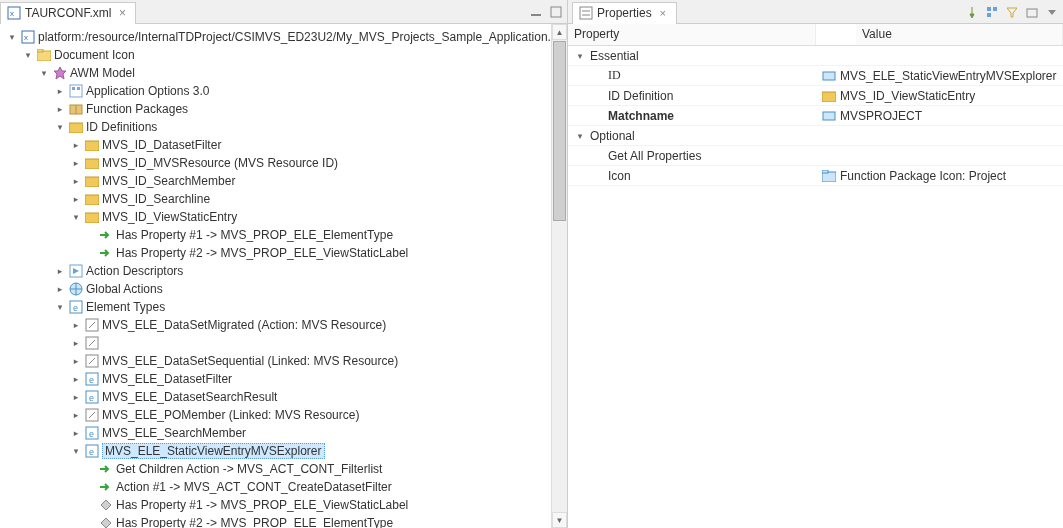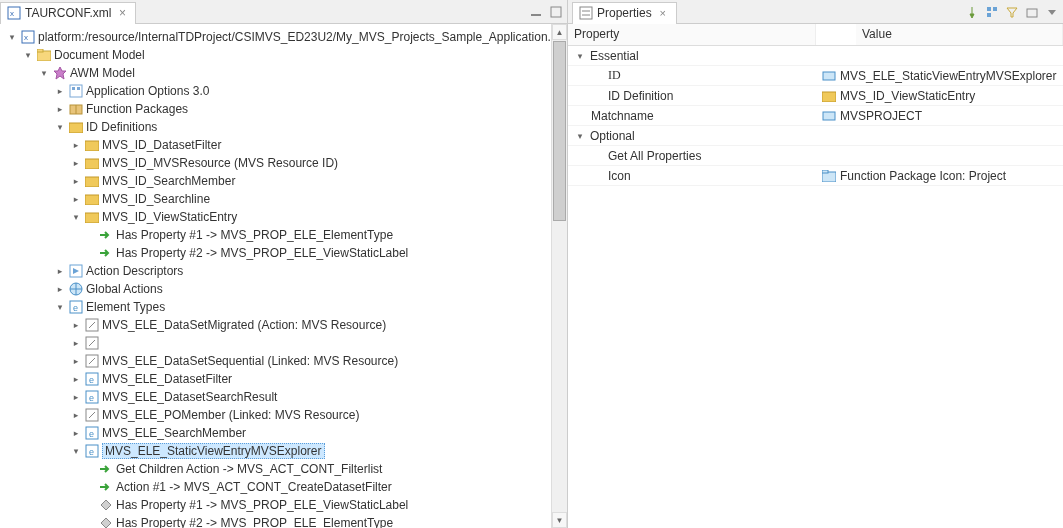--- a/index.html
+++ b/index.html
@@ -190,21 +190,21 @@
 
     <div class="tree-row">
       <span class="indent" style="width:16px"></span>
       <span class="twisty">▾</span>
       <span class="node-icon">
           <svg width="14" height="12">
             <rect x="0" y="2" width="14" height="10" fill="#f7d77c" stroke="#c9a93a"></rect>
             <rect x="0" y="0" width="6" height="3" fill="#f7d77c" stroke="#c9a93a"></rect>
           </svg>
         </span>
-      <span class="label">Document Model</span>
+      <span class="label">Document Icon</span>
     </div>
 
     <div class="tree-row">
       <span class="indent" style="width:32px"></span>
       <span class="twisty">▾</span>
       <span class="node-icon">
           <svg width="14" height="14">
             <polygon points="7,1 9,5 13,5 10,8 11,13 7,10 3,13 4,8 1,5 5,5" fill="#c97fc9" stroke="#a456a4"></polygon>
           </svg>
         </span>
@@ -561,21 +561,21 @@
       <div class="col col-val">
           <span class="val-icon">
             <svg width="14" height="12">
               <rect x="0" y="2" width="14" height="10" fill="#f0c95a" stroke="#c39a2a"></rect>
             </svg>
           </span>
           <span>MVS_ID_ViewStaticEntry</span>
         </div>
     </div>
     <div class="row">
-      <div class="col col-prop" style="padding-left:23px;">
+      <div class="col col-prop" style="padding-left:40px;font-weight:bold;">
           <span>Matchname</span>
         </div>
       <div class="col col-val">
           <span class="val-icon">
             <svg width="14" height="10">
               <rect x="1" y="1" width="12" height="8" fill="#cde6f7" stroke="#4a90c7"></rect>
             </svg>
           </span>
           <span>MVSPROJECT</span>
         </div>

